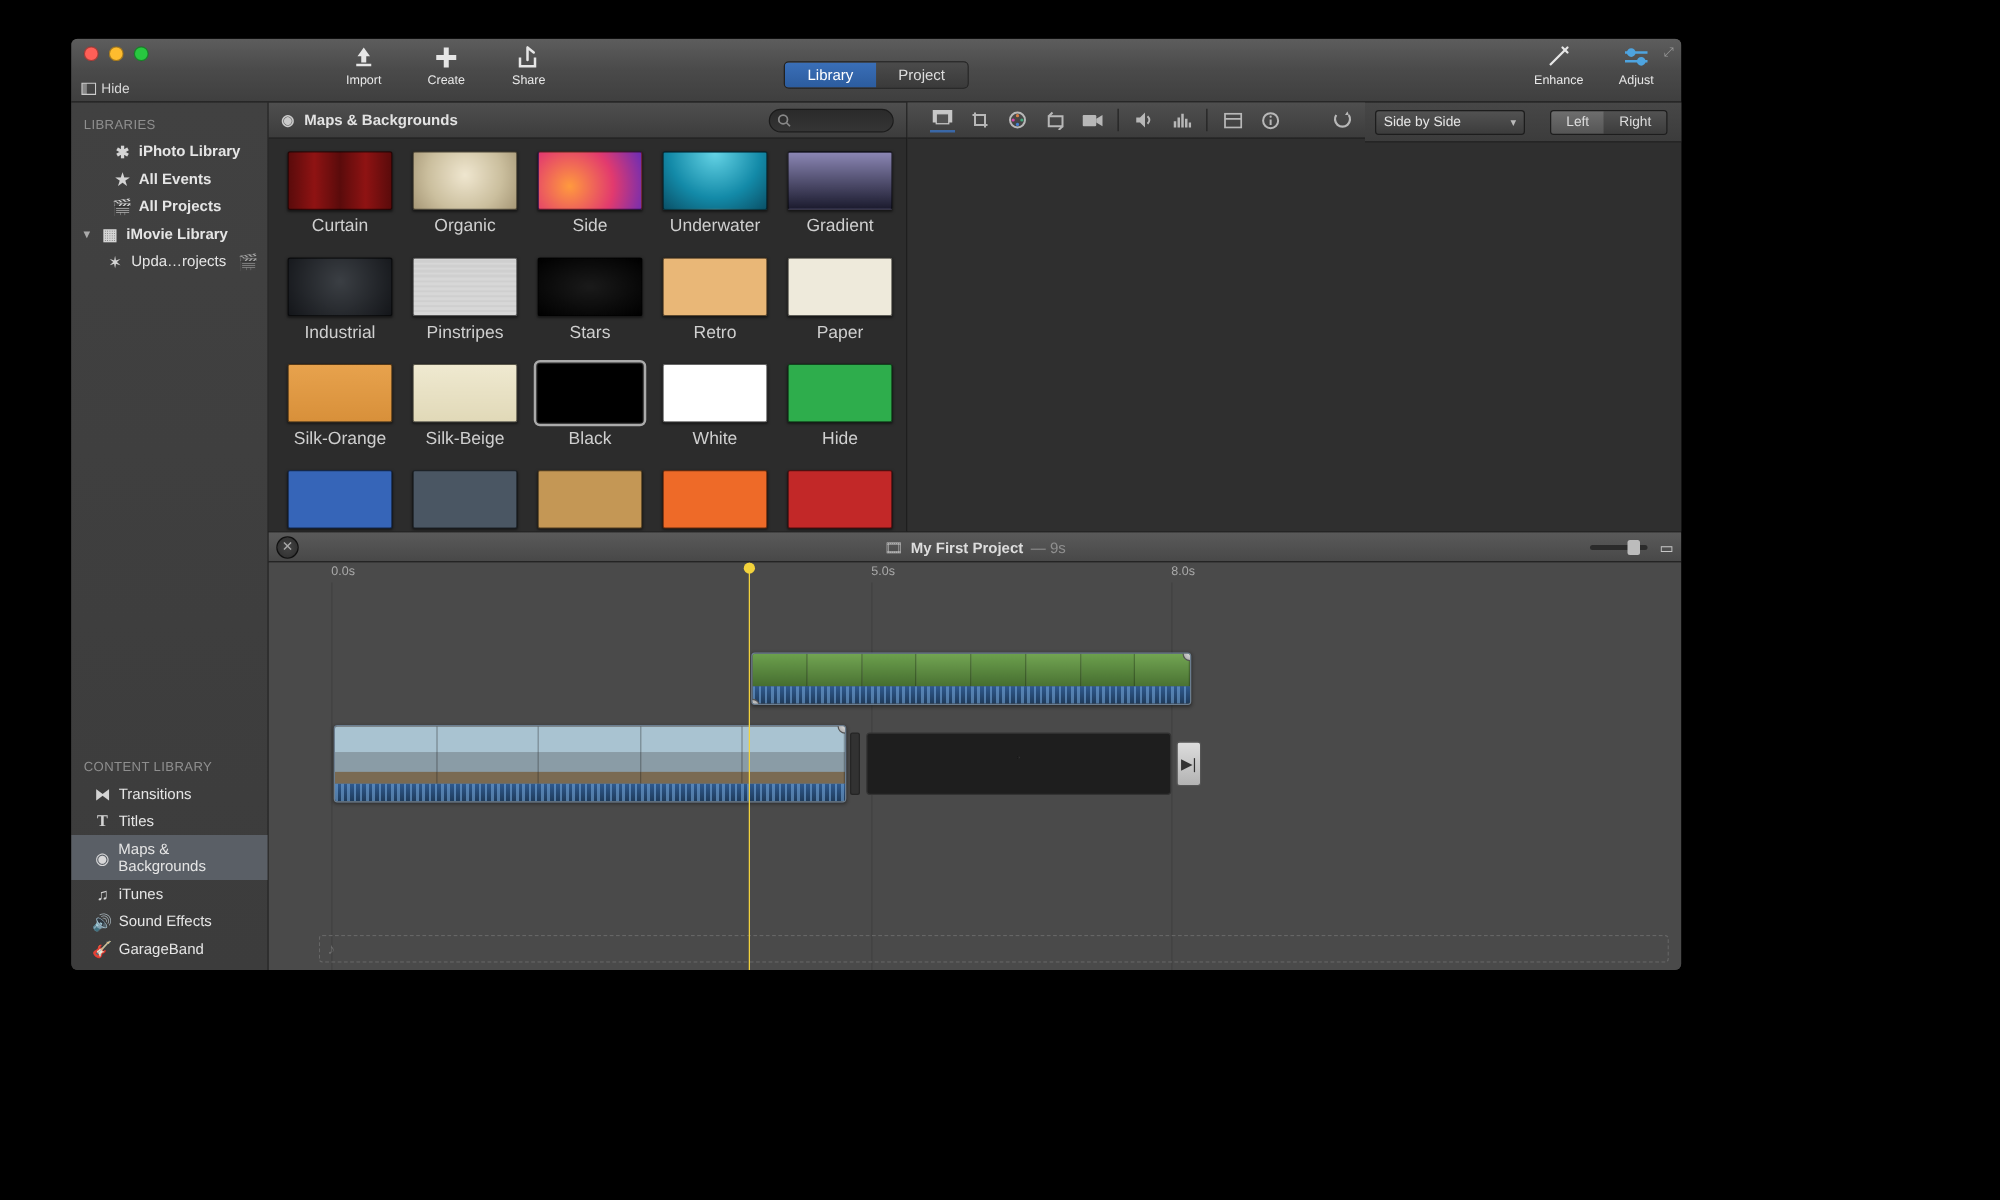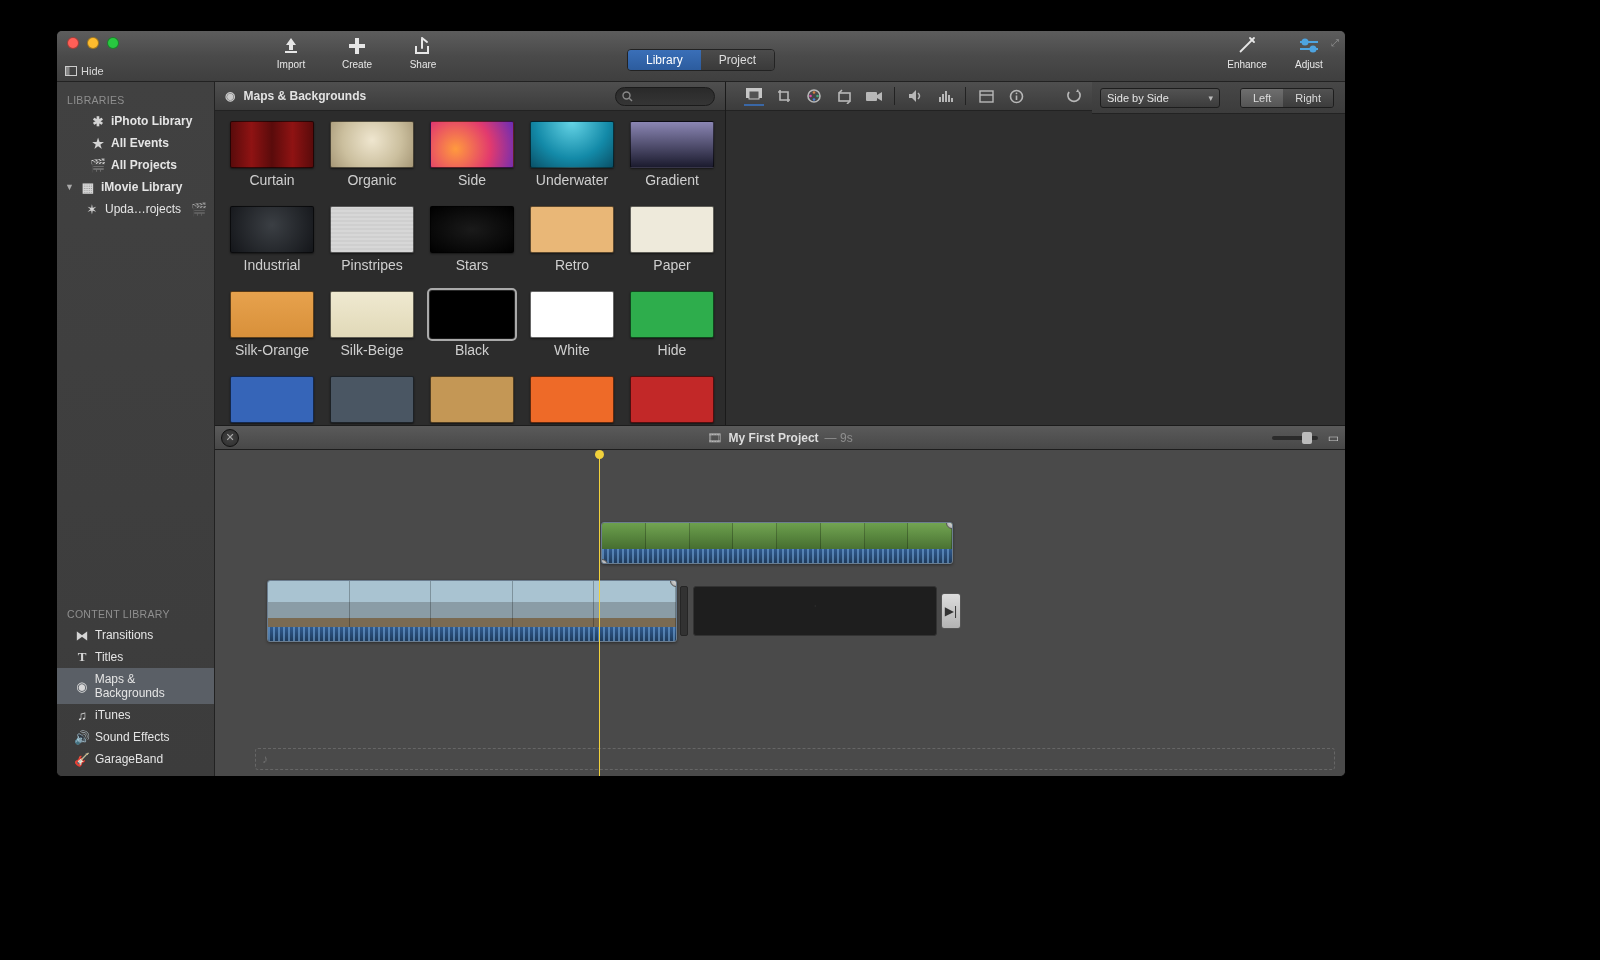--- a/index.html
+++ b/index.html
@@ -455,20 +455,25 @@
         </div>
         <div class="right">
           <div class="zoom-track">
               <div class="zoom-thumb"></div>
             </div>
           <span style="color:#c7c7c7;">▭</span>
         </div>
       </div>
 
       <div class="timeline">
+        <div class="ruler">
+          <div class="tick" style="left:50px;">0.0s</div>
+          <div class="tick" style="left:482px;">5.0s</div>
+          <div class="tick" style="left:722px;">8.0s</div>
+        </div>
 
         <div class="playhead" style="left:384px;"></div>
 
         <div class="clip" style="left:386px; top:72px; width:352px; height:42px;">
           <div class="thumbs">
             <div class="t" style="background:linear-gradient(#6ca04d,#466e30);"></div>
             <div class="t" style="background:linear-gradient(#72a552,#4a7233);"></div>
             <div class="t" style="background:linear-gradient(#6ca04d,#466e30);"></div>
             <div class="t" style="background:linear-gradient(#72a552,#4a7233);"></div>
             <div class="t" style="background:linear-gradient(#6ca04d,#466e30);"></div>

